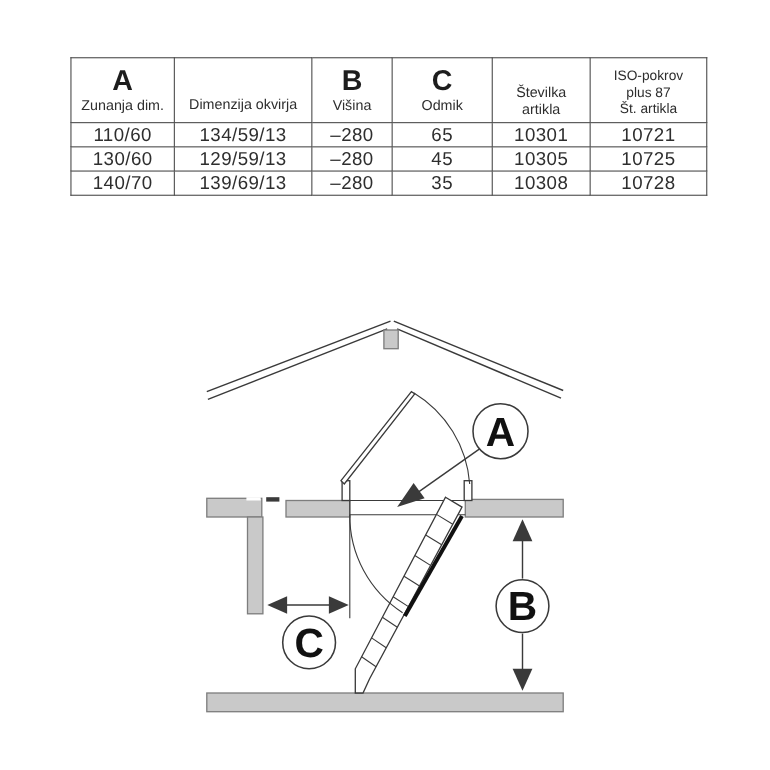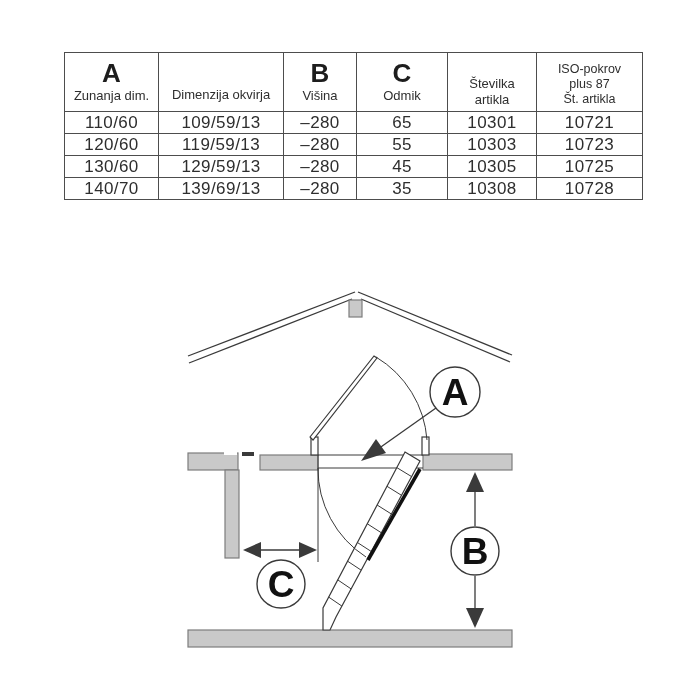--- a/index.html
+++ b/index.html
@@ -91,33 +91,25 @@
             <div class="hlabel-sm">ISO-pokrov</div>
             <div class="hlabel-sm">plus 87</div>
             <div class="hlabel-sm">Št. artikla</div>
           </div>
         </th>
       </tr>
     </thead>
     <tbody>
       <tr>
         <td class="cell">110/60</td>
-        <td class="cell">109/59/13</td>
+        <td class="cell">134/59/13</td>
         <td class="cell">–280</td>
         <td class="cell">65</td>
         <td class="cell">10301</td>
         <td class="cell">10721</td>
-      </tr>
-      <tr>
-        <td class="cell">120/60</td>
-        <td class="cell">119/59/13</td>
-        <td class="cell">–280</td>
-        <td class="cell">55</td>
-        <td class="cell">10303</td>
-        <td class="cell">10723</td>
       </tr>
       <tr>
         <td class="cell">130/60</td>
         <td class="cell">129/59/13</td>
         <td class="cell">–280</td>
         <td class="cell">45</td>
         <td class="cell">10305</td>
         <td class="cell">10725</td>
       </tr>
       <tr>

